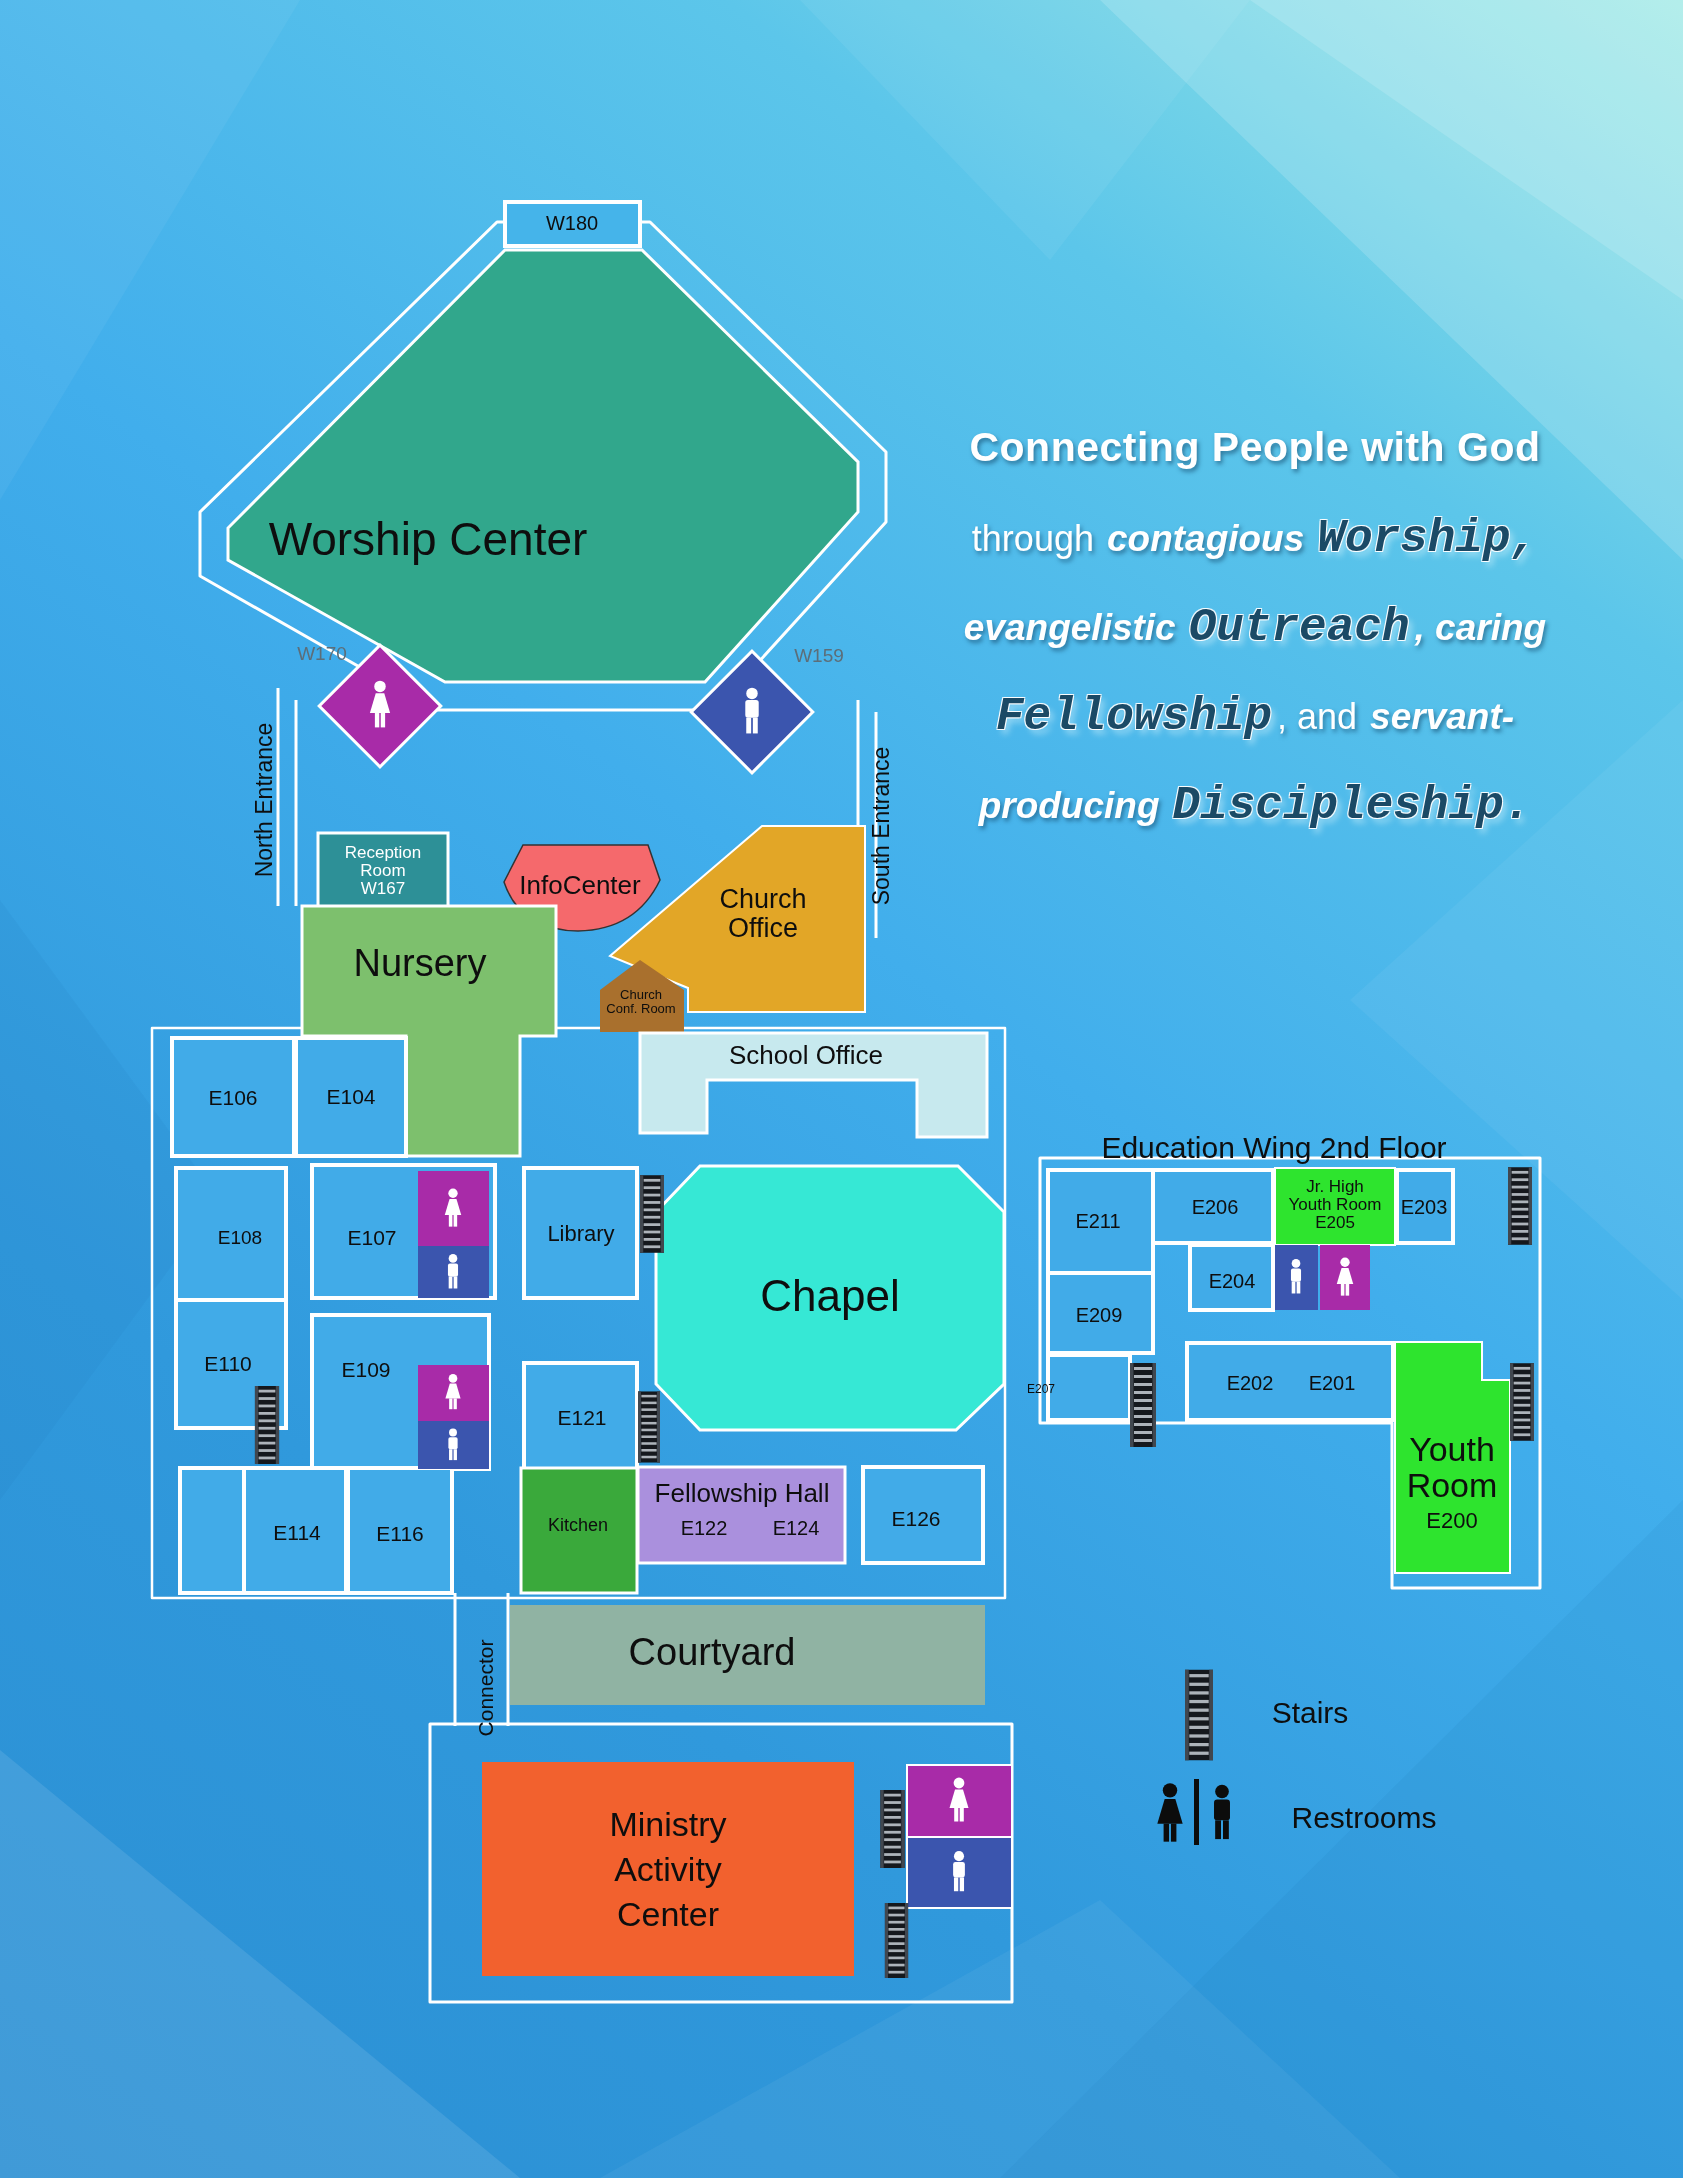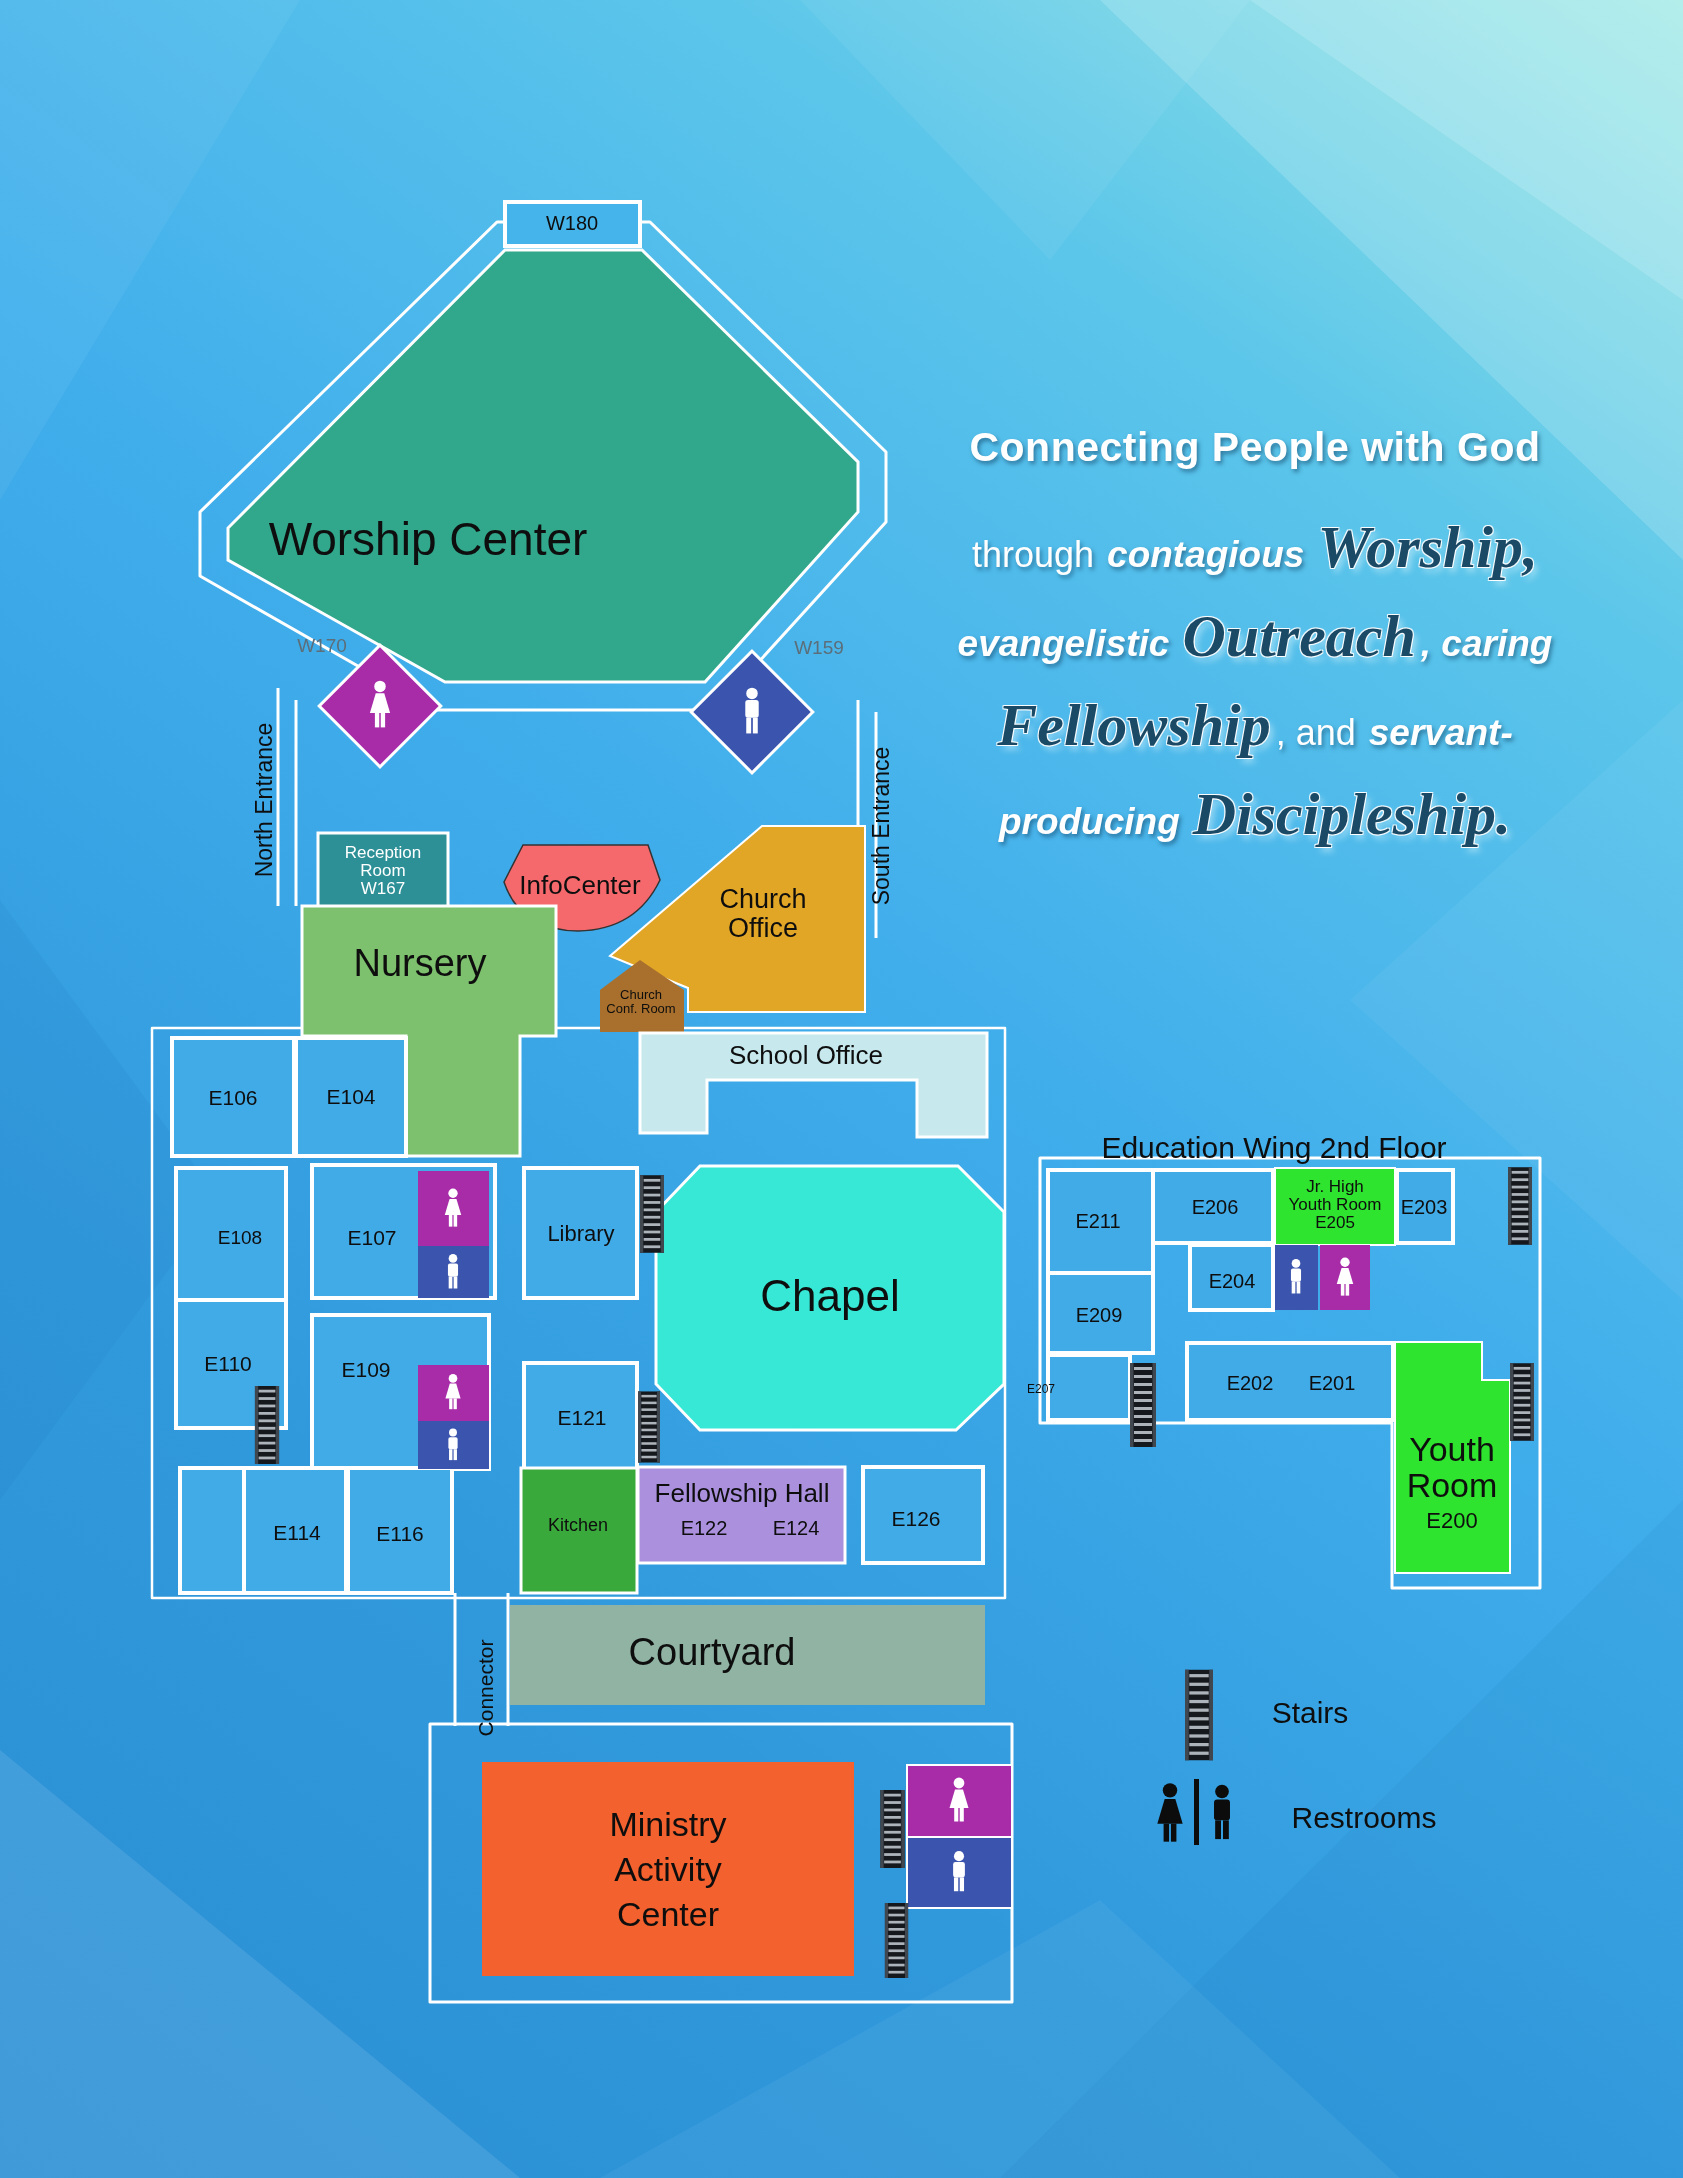--- a/index.html
+++ b/index.html
@@ -8,37 +8,37 @@
     background:linear-gradient(215deg,#96e7e4 0%,#5cc6ea 20%,#41aeec 45%,#3099dc 72%,#2b8fd3 100%);
     font-family:"Liberation Sans",sans-serif;
   }
   svg.plan{position:absolute;left:0;top:0;}
   .labels{position:absolute;left:0;top:0;width:100%;height:100%;}
   .lb{
     position:absolute;transform:translate(-50%,-50%);
     color:#0e0e0e;white-space:nowrap;line-height:1.06;text-align:center;
   }
   .lb.vert{transform:translate(-50%,-50%) rotate(-90deg);}
-  .lb.gray{color:#5c6e79;}
+  .lb.gray{color:#5c6e79;margin-top:8px;}
   .lb.white{color:#ffffff;}
   .lb .ln{display:block;}
   
   .tagline{position:absolute;left:910px;top:424px;width:690px;}
   .tl-line{
     height:89px;display:flex;justify-content:center;align-items:baseline;gap:13px;
   }
   .tl-plain,.tl-bold,.tl-l1{
     color:#ffffff;font-size:36px;font-weight:500;
     text-shadow:2px 3px 4px rgba(14,62,96,.55);
   }
   .tl-l1{font-size:41px;font-weight:600;letter-spacing:.5px;}
   .tl-bold{font-weight:bold;font-style:italic;font-size:37px;}
   .tl-script{
-    font-family:Liberation Serif, serif;font-style:italic;font-weight:bold;
-    font-size:60px;color:#1b4a66;
+    font-family:Liberation Mono, monospace;font-style:italic;font-weight:bold;
+    font-size:46px;color:#1b4a66;
     text-shadow:-1px -1px 0 rgba(255,255,255,.85),1px -1px 0 rgba(255,255,255,.85),
                 -1px 1px 0 rgba(255,255,255,.85),1px 1px 0 rgba(255,255,255,.85),
                 4px 5px 6px rgba(230,250,255,.45);
   }
 </style>
 </head>
 <body>
 
 <div class="stage">
 

